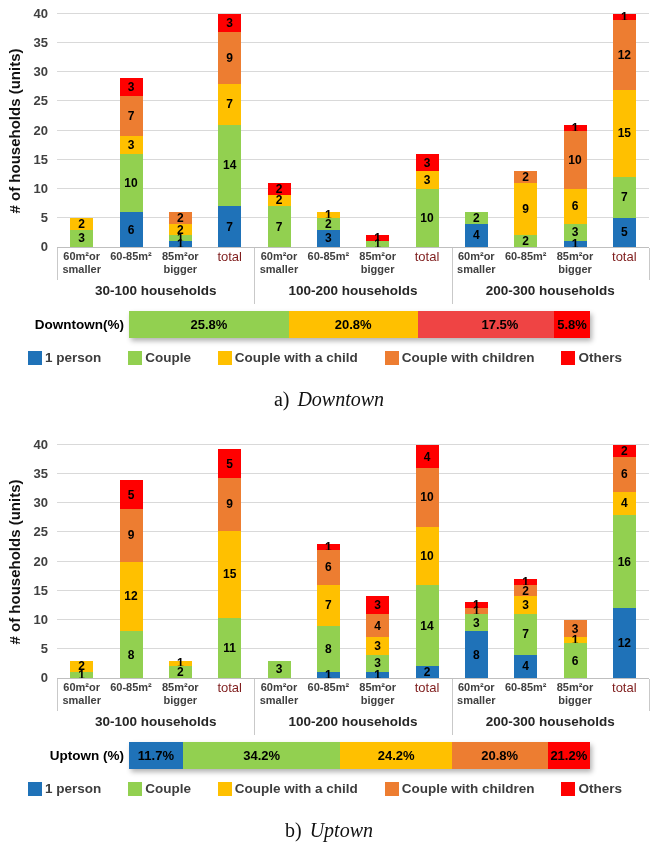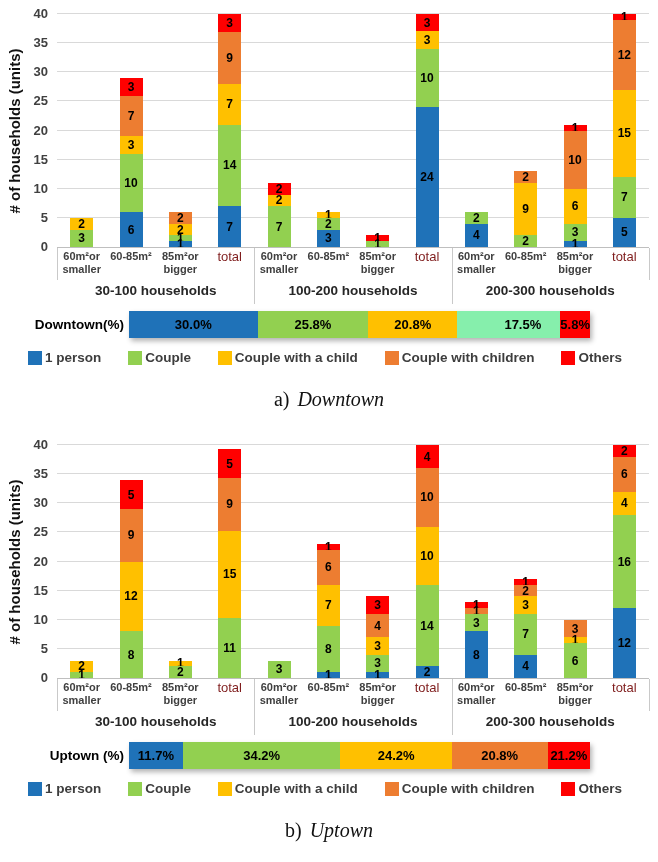--- a/index.html
+++ b/index.html
@@ -137,23 +137,20 @@
         </div>
         <div class="bar" style="left: 309.167px; width: 23px;">
           <div class="seg" style="height: 5.825px; background: rgb(146, 208, 80);">
             <span class="dl">1</span>
           </div>
           <div class="seg" style="height: 5.825px; background: rgb(255, 0, 0);">
             <span class="dl">1</span>
           </div>
         </div>
         <div class="bar" style="left: 358.5px; width: 23px;">
-          <div class="seg" style="height: 139.8px; background: rgb(31, 114, 184);">
-            <span class="dl">24</span>
-          </div>
           <div class="seg" style="height: 58.25px; background: rgb(146, 208, 80);">
             <span class="dl">10</span>
           </div>
           <div class="seg" style="height: 17.475px; background: rgb(255, 192, 0);">
             <span class="dl">3</span>
           </div>
           <div class="seg" style="height: 17.475px; background: rgb(255, 0, 0);">
             <span class="dl">3</span>
           </div>
         </div>
@@ -208,30 +205,27 @@
           </div>
           <div class="seg" style="height: 5.825px; background: rgb(255, 0, 0);">
             <span class="dl">1</span>
           </div>
         </div>
       </div>
     <div class="axisline"></div>
     <div class="percent-row">
       <div class="plabel">Downtown(%)</div>
       <div class="pbar">
-          <div class="pseg" style="flex-grow: 30; flex-basis: 0px; background: rgb(31, 114, 184);">
-            <span>30.0%</span>
-          </div>
           <div class="pseg" style="flex-grow: 25.8; flex-basis: 0px; background: rgb(146, 208, 80);">
             <span>25.8%</span>
           </div>
           <div class="pseg" style="flex-grow: 20.8; flex-basis: 0px; background: rgb(255, 192, 0);">
             <span>20.8%</span>
           </div>
-          <div class="pseg" style="flex-grow: 17.5; flex-basis: 0px; background: #86efac; padding-left: 28px;">
+          <div class="pseg" style="flex-grow: 17.5; flex-basis: 0px; background: #ef4444; padding-left: 28px;">
             <span>17.5%</span>
           </div>
           <div class="pseg" style="flex-grow: 5.8; flex-basis: 0px; background: rgb(255, 0, 0);">
             <span>5.8%</span>
           </div>
         </div>
     </div>
     <div class="legend">
         <div class="legend-item">
           <span class="swatch" style="background: rgb(31, 114, 184);"></span>

